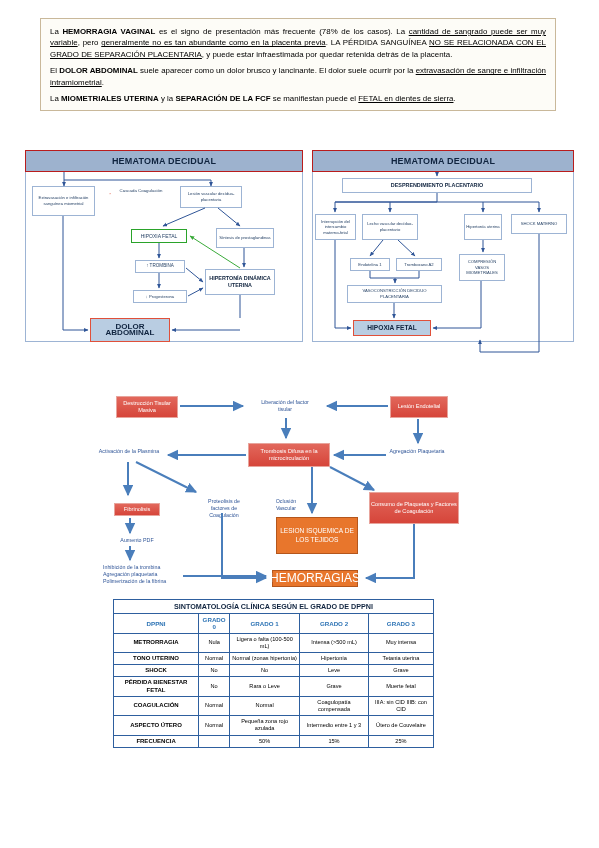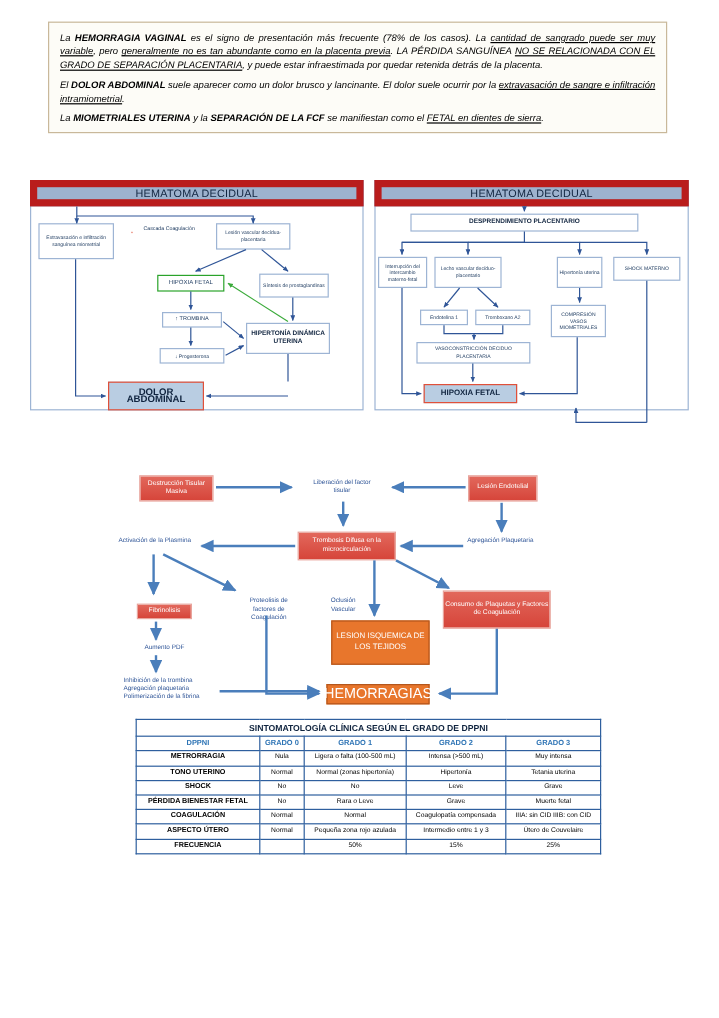--- a/index.html
+++ b/index.html
@@ -14,30 +14,30 @@
   .page{position:relative;width:599px;height:848px;}
 
   
   .textbox{
     position:absolute;left:40px;top:18px;width:516px;
     border:1px solid #c9b89a;
     background:#fdfcf7;
     box-sizing:border-box;
     padding:7px 9px 6px 9px;
   }
-  .textbox p{margin:0 0 5px 0;font-size:7.9px;line-height:11.4px;text-align:justify;font-style:italic;}
+  .textbox p{margin:0 0 5px 0;font-size:7.9px;line-height:11.4px;text-align:justify;}
   .textbox p:last-child{margin-bottom:0;}
   .b{font-weight:bold;}
   .u{text-decoration:underline;}
 
   
   .hdr{
     position:absolute;box-sizing:border-box;
-    background:#9db2ce;border:6px solid #b91c1c;
-    color:#10243f;font-weight:normal;font-size:9px;
+    background:#9db2ce;border:1px solid #b91c1c;
+    color:#10243f;font-weight:bold;font-size:9px;
     display:flex;align-items:center;justify-content:center;
     text-align:right;letter-spacing:.2px;
   }
   .bx{
     position:absolute;box-sizing:border-box;
     background:#ffffff;border:1px solid #9db4d4;
     font-size:4.6px;line-height:6.2px;color:#1d3a5f;
     display:flex;align-items:center;justify-content:center;
     text-align:center;padding:1px;
   }
@@ -77,21 +77,21 @@
     font-size:6.6px;line-height:8.6px;text-align:center;
     display:flex;align-items:center;justify-content:center;padding:1px;
   }
   .blu{
     position:absolute;color:#2f5597;font-size:5.3px;line-height:7px;
     text-align:center;
   }
 
   
   .tbl{
-    position:absolute;left:113px;top:599px;width:388px;
+    position:absolute;left:113px;top:599px;width:321px;
     border-collapse:collapse;
   }
   .tbl td,.tbl th{
     border:1px solid #2e5f9e;
     font-size:5.6px;line-height:7.2px;
     text-align:center;vertical-align:middle;
     padding:2px 1px;color:#000;
   }
   .tbl .title{
     font-weight:bold;font-size:7.2px;color:#10243f;padding:3px 0;
@@ -100,21 +100,21 @@
   .tbl .rowhd{font-weight:bold;font-size:6px;}
 </style>
 </head>
 <body>
 
 <div class="page">
 
   <div class="textbox">
     <p id="p1"><span>La </span><span class="b">HEMORRAGIA VAGINAL</span><span> es el signo de presentación más frecuente (78% de los casos). La </span><span class="u">cantidad de sangrado puede ser muy variable</span><span>, pero </span><span class="u">generalmente no es tan abundante como en la placenta previa</span><span>. LA PÉRDIDA SANGUÍNEA </span><span class="u">NO SE RELACIONADA CON EL GRADO DE SEPARACIÓN PLACENTARIA</span><span>, y puede estar infraestimada por quedar retenida detrás de la placenta.</span></p>
     <p id="p2"><span>El </span><span class="b">DOLOR ABDOMINAL</span><span> suele aparecer como un dolor brusco y lancinante. El dolor suele ocurrir por la </span><span class="u">extravasación de sangre e infiltración intramiometrial</span><span>.</span></p>
-    <p id="p3"><span>La </span><span class="b">MIOMETRIALES UTERINA</span><span> y la </span><span class="b">SEPARACIÓN DE LA FCF</span><span> se manifiestan como el </span><span class="u">FETAL en dientes de sierra</span><span>.</span></p>
+    <p id="p3"><span>La </span><span class="b">MIOMETRIALES UTERINA</span><span> y la </span><span class="b">SEPARACIÓN DE LA FCF</span><span> se manifiestan puede el </span><span class="u">FETAL en dientes de sierra</span><span>.</span></p>
   </div>
 
   <div class="panel" style="left:25px;top:150px;width:278px;height:192px;border:1px solid #9db4d4;"></div>
 
   <div class="hdr" style="left:25px;top:150px;width:278px;height:22px;">HEMATOMA DECIDUAL</div>
 
   <div class="bx sm" style="left:32px;top:186px;width:63px;height:30px;">Extravasación e infiltración sanguínea miometrial</div>
 
   <div class="lbl" style="left:118px;top:188px;width:46px;">Cascada Coagulación</div>
   <div class="lbl" style="left:106px;top:192px;width:8px;color:#e0503a;">*</div>

